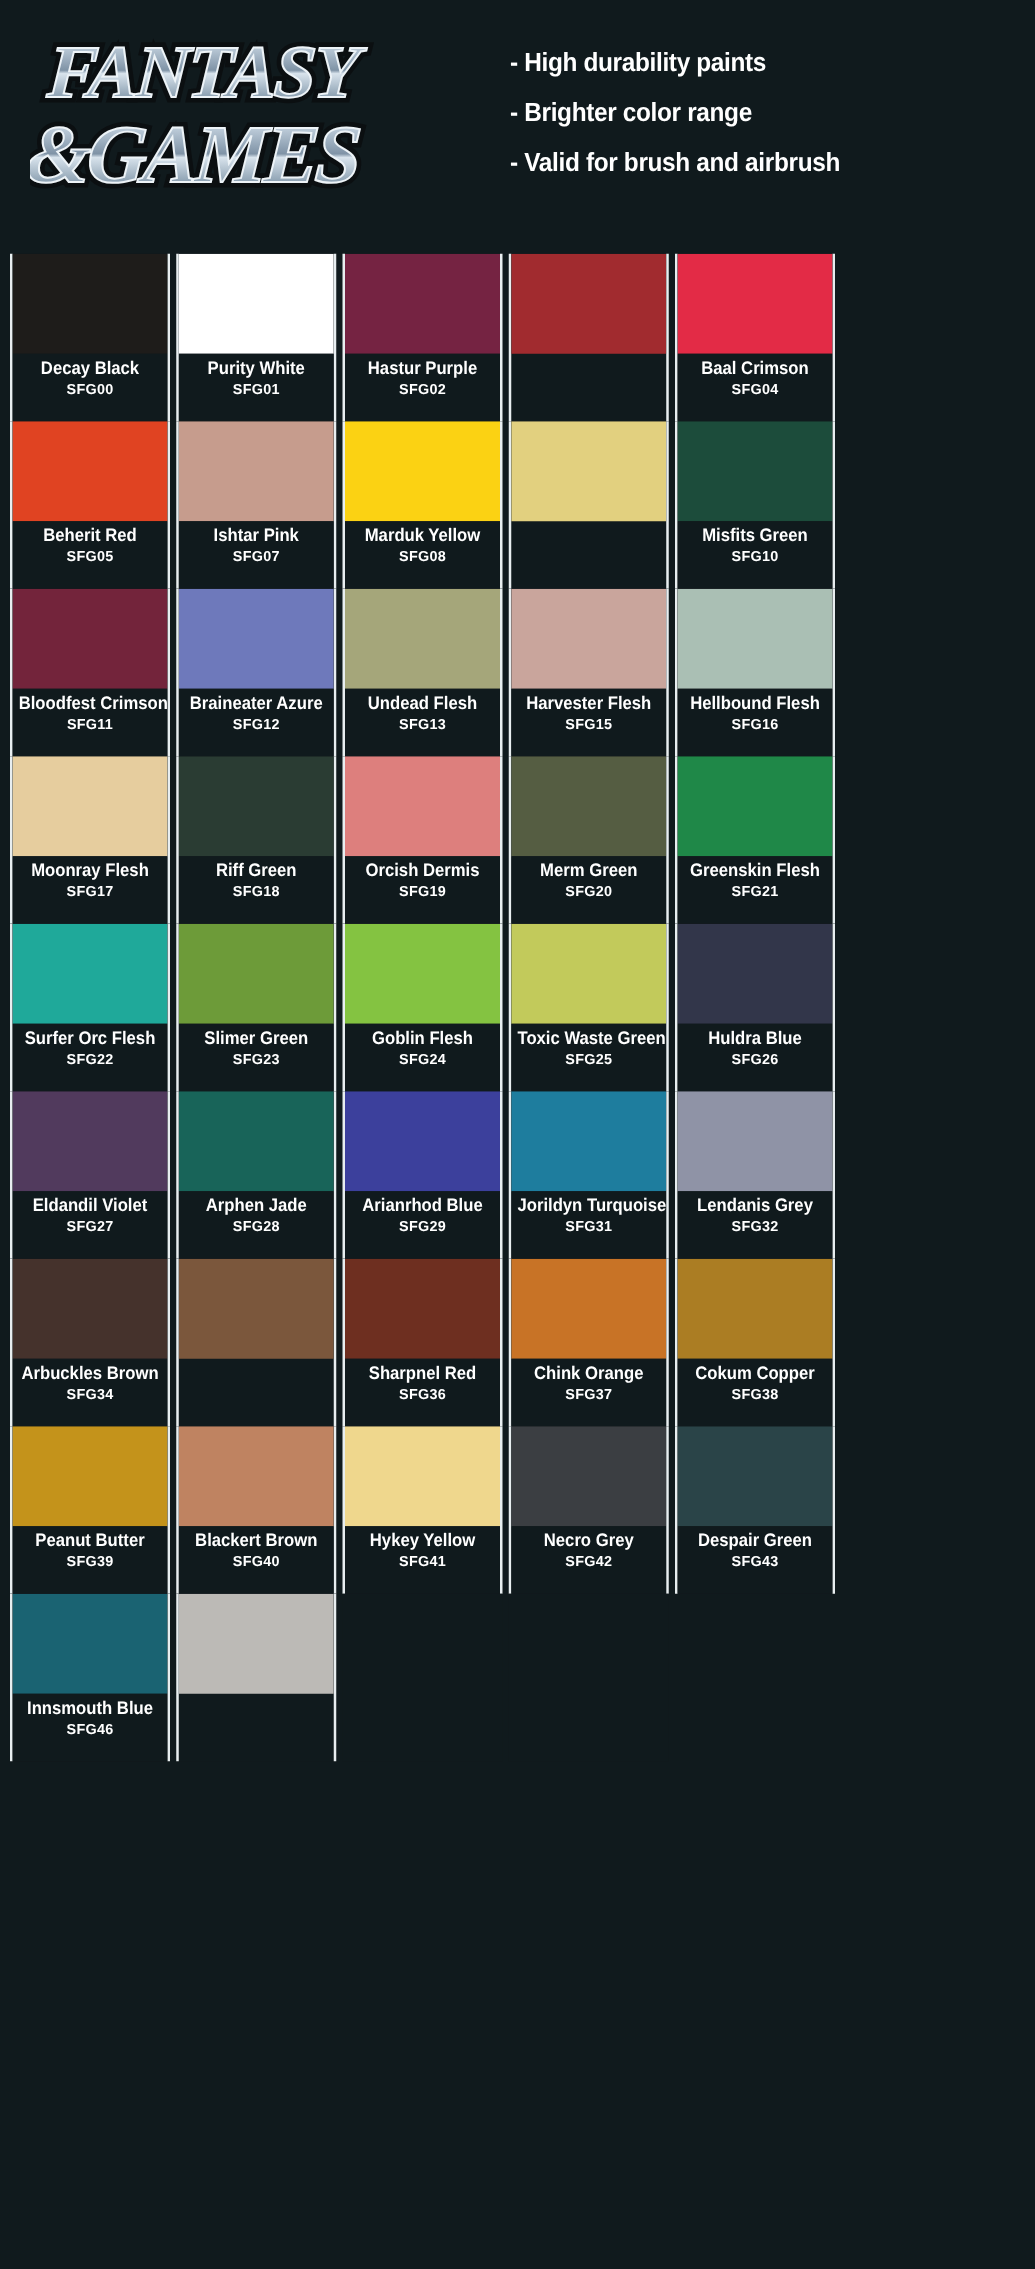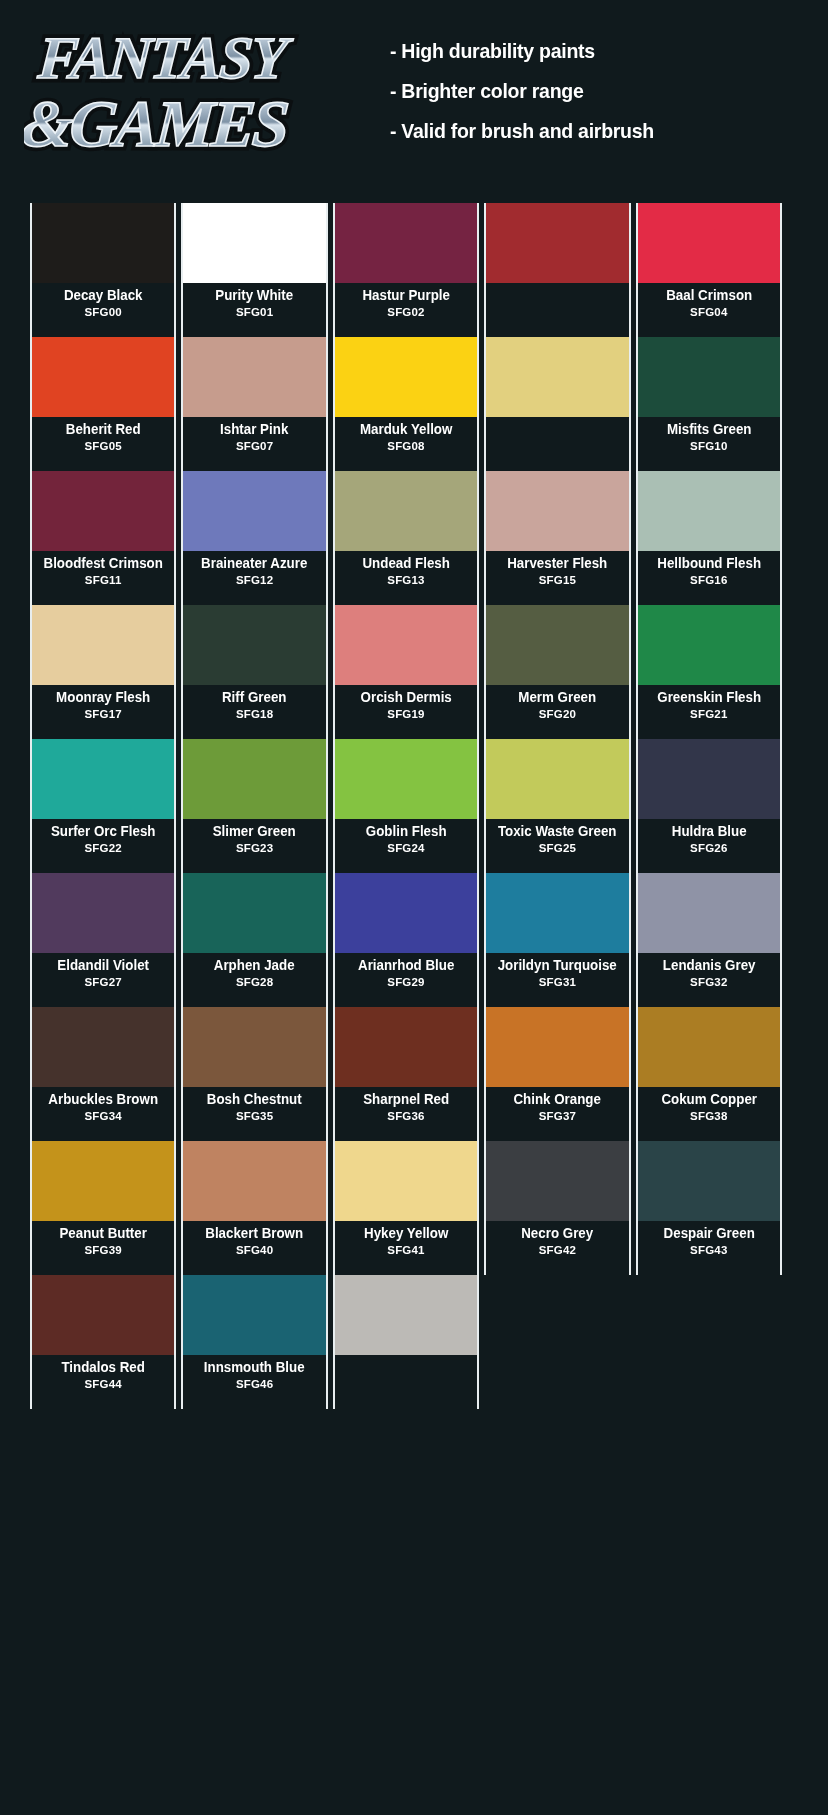--- a/index.html
+++ b/index.html
@@ -14,41 +14,41 @@
   
   .header { position:relative; height:190px; width:828px; }
 
   .logo-wrap {
     position:absolute; left:24px; top:6px;
     width:350px; height:175px;
   }
   .logo-svg { display:block; width:350px; height:175px; }
 
   .claims {
-    position:absolute; left:390px; top:40px;
+    position:absolute; left:408px; top:40px;
     width:410px;
   }
   .claim {
     color:#ffffff;
     font-family:"Liberation Sans", sans-serif;
     font-weight:bold;
     font-size:21px;
     line-height:1.0;
     letter-spacing:-0.3px;
     margin-bottom:19px;
     white-space:nowrap;
     transform:scaleX(0.93);
     transform-origin:left center;
   }
 
   
   .grid-wrap {
     position:absolute;
-    left:30px; top:203px;
-    width:752px;
+    left:8px; top:203px;
+    width:660px;
   }
   .grid {
     display:grid;
     grid-template-columns:repeat(5, 1fr);
     column-gap:5px;
     row-gap:0px;
     background:transparent;
   }
   .cell {
     position:relative;
@@ -334,24 +334,20 @@
         </div>
         <div class="cell">
           <div class="chip" style="background: rgb(69, 50, 44);"></div>
           <div class="meta">
             <div class="pname">Arbuckles Brown</div>
             <div class="pcode">SFG34</div>
           </div>
         </div>
         <div class="cell">
           <div class="chip" style="background: rgb(123, 87, 60);"></div>
-          <div class="meta">
-            <div class="pname">Bosh Chestnut</div>
-            <div class="pcode">SFG35</div>
-          </div>
         </div>
         <div class="cell">
           <div class="chip" style="background: rgb(110, 47, 32);"></div>
           <div class="meta">
             <div class="pname">Sharpnel Red</div>
             <div class="pcode">SFG36</div>
           </div>
         </div>
         <div class="cell">
           <div class="chip" style="background: rgb(200, 115, 38);"></div>
@@ -393,27 +389,20 @@
           <div class="meta">
             <div class="pname">Necro Grey</div>
             <div class="pcode">SFG42</div>
           </div>
         </div>
         <div class="cell">
           <div class="chip" style="background: rgb(42, 68, 72);"></div>
           <div class="meta">
             <div class="pname">Despair Green</div>
             <div class="pcode">SFG43</div>
-          </div>
-        </div>
-        <div class="cell">
-          <div class="chip" style="background: rgb(93, 43, 37);"></div>
-          <div class="meta">
-            <div class="pname">Tindalos Red</div>
-            <div class="pcode">SFG44</div>
           </div>
         </div>
         <div class="cell">
           <div class="chip" style="background: rgb(26, 99, 114);"></div>
           <div class="meta">
             <div class="pname">Innsmouth Blue</div>
             <div class="pcode">SFG46</div>
           </div>
         </div>
         <div class="cell">

